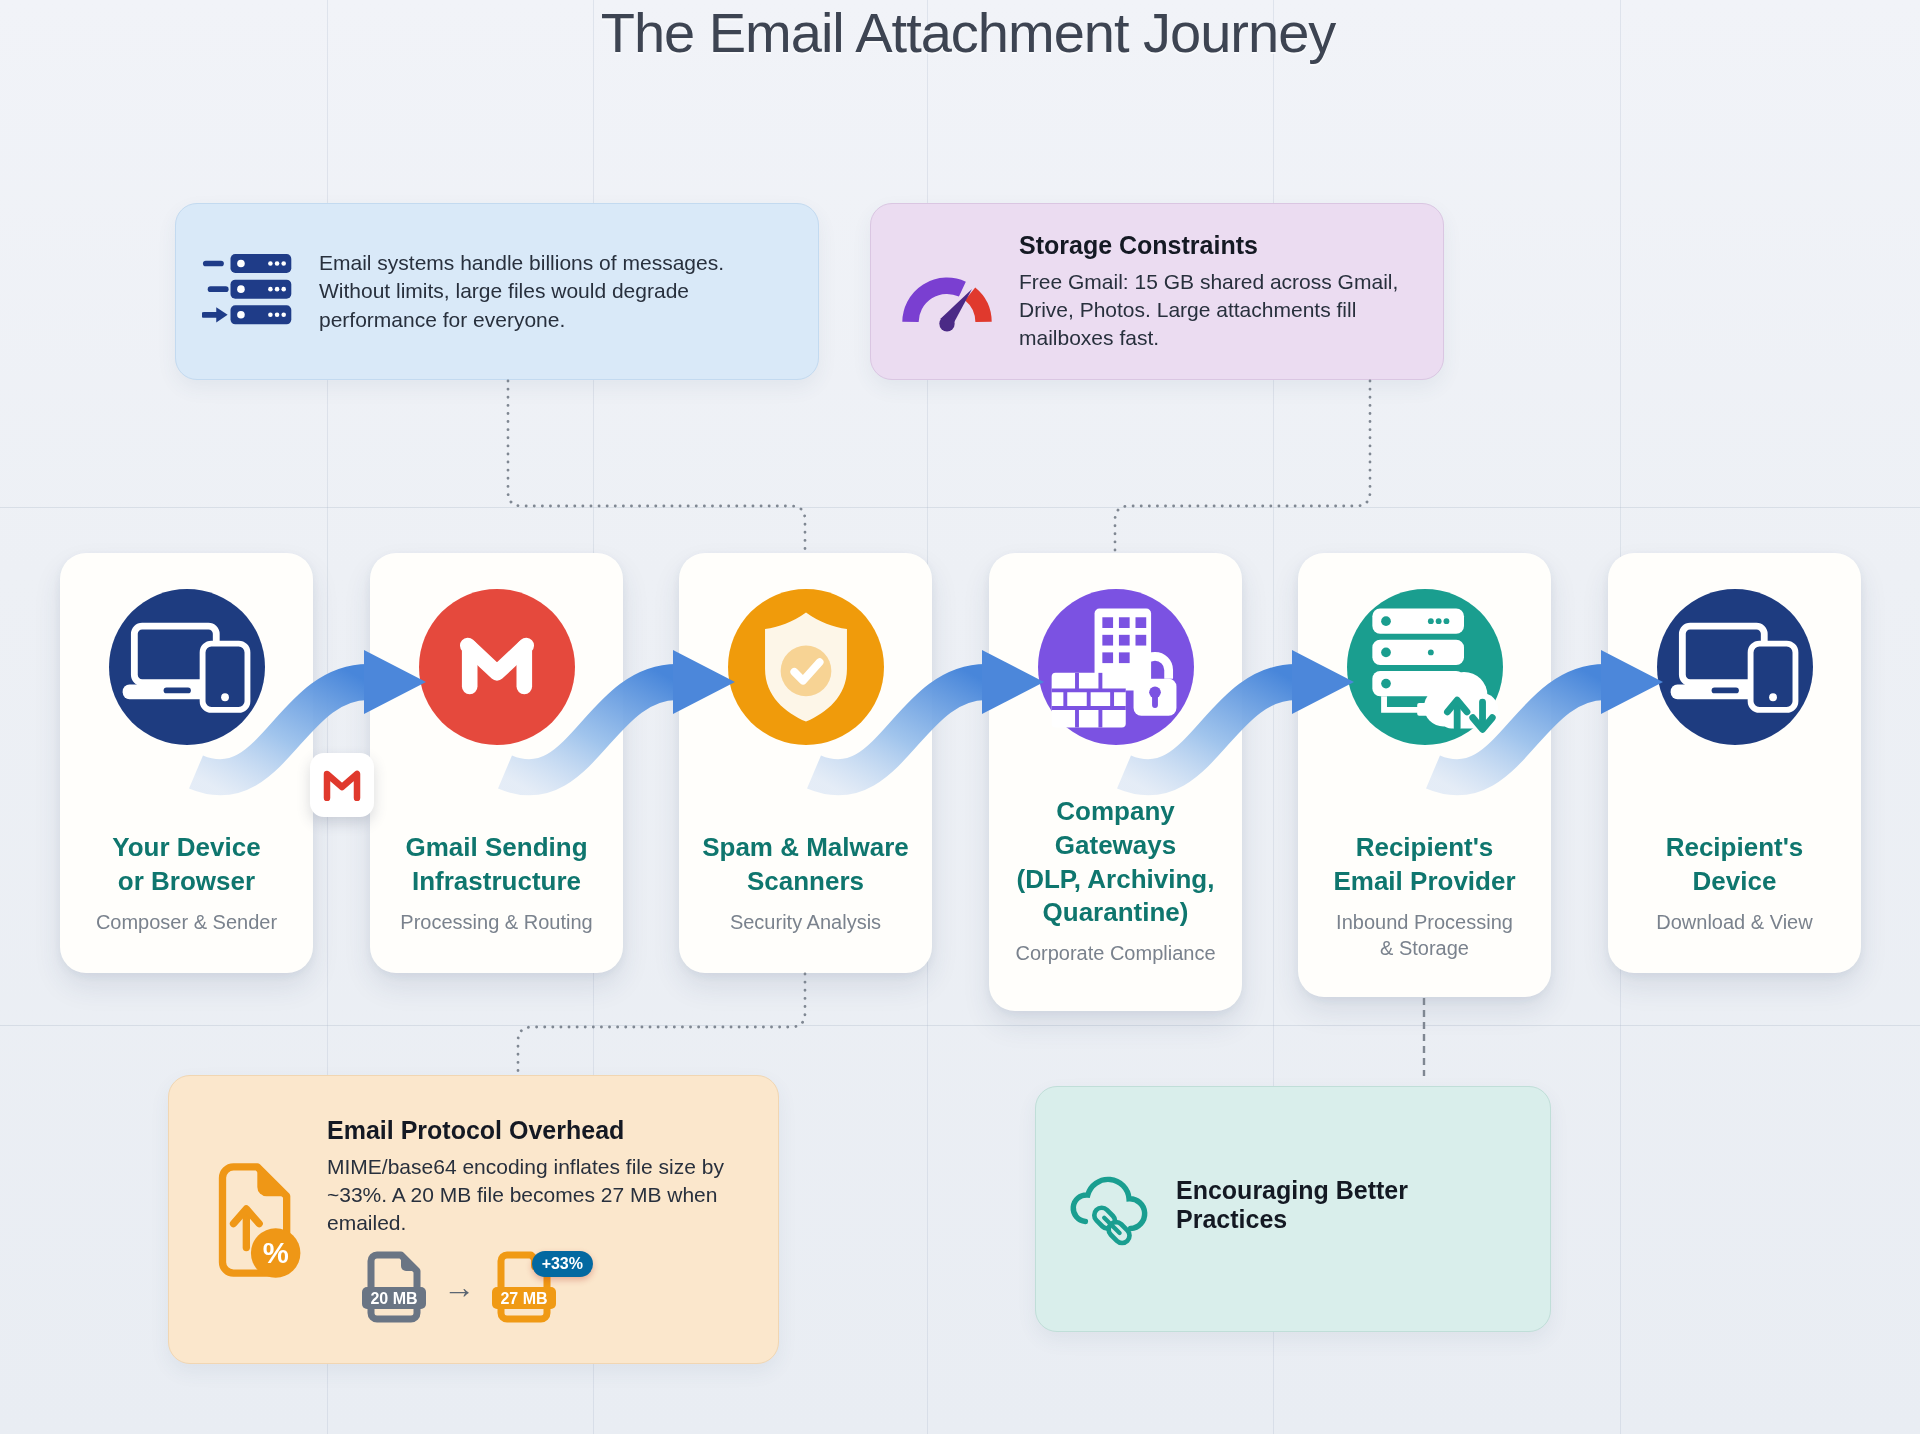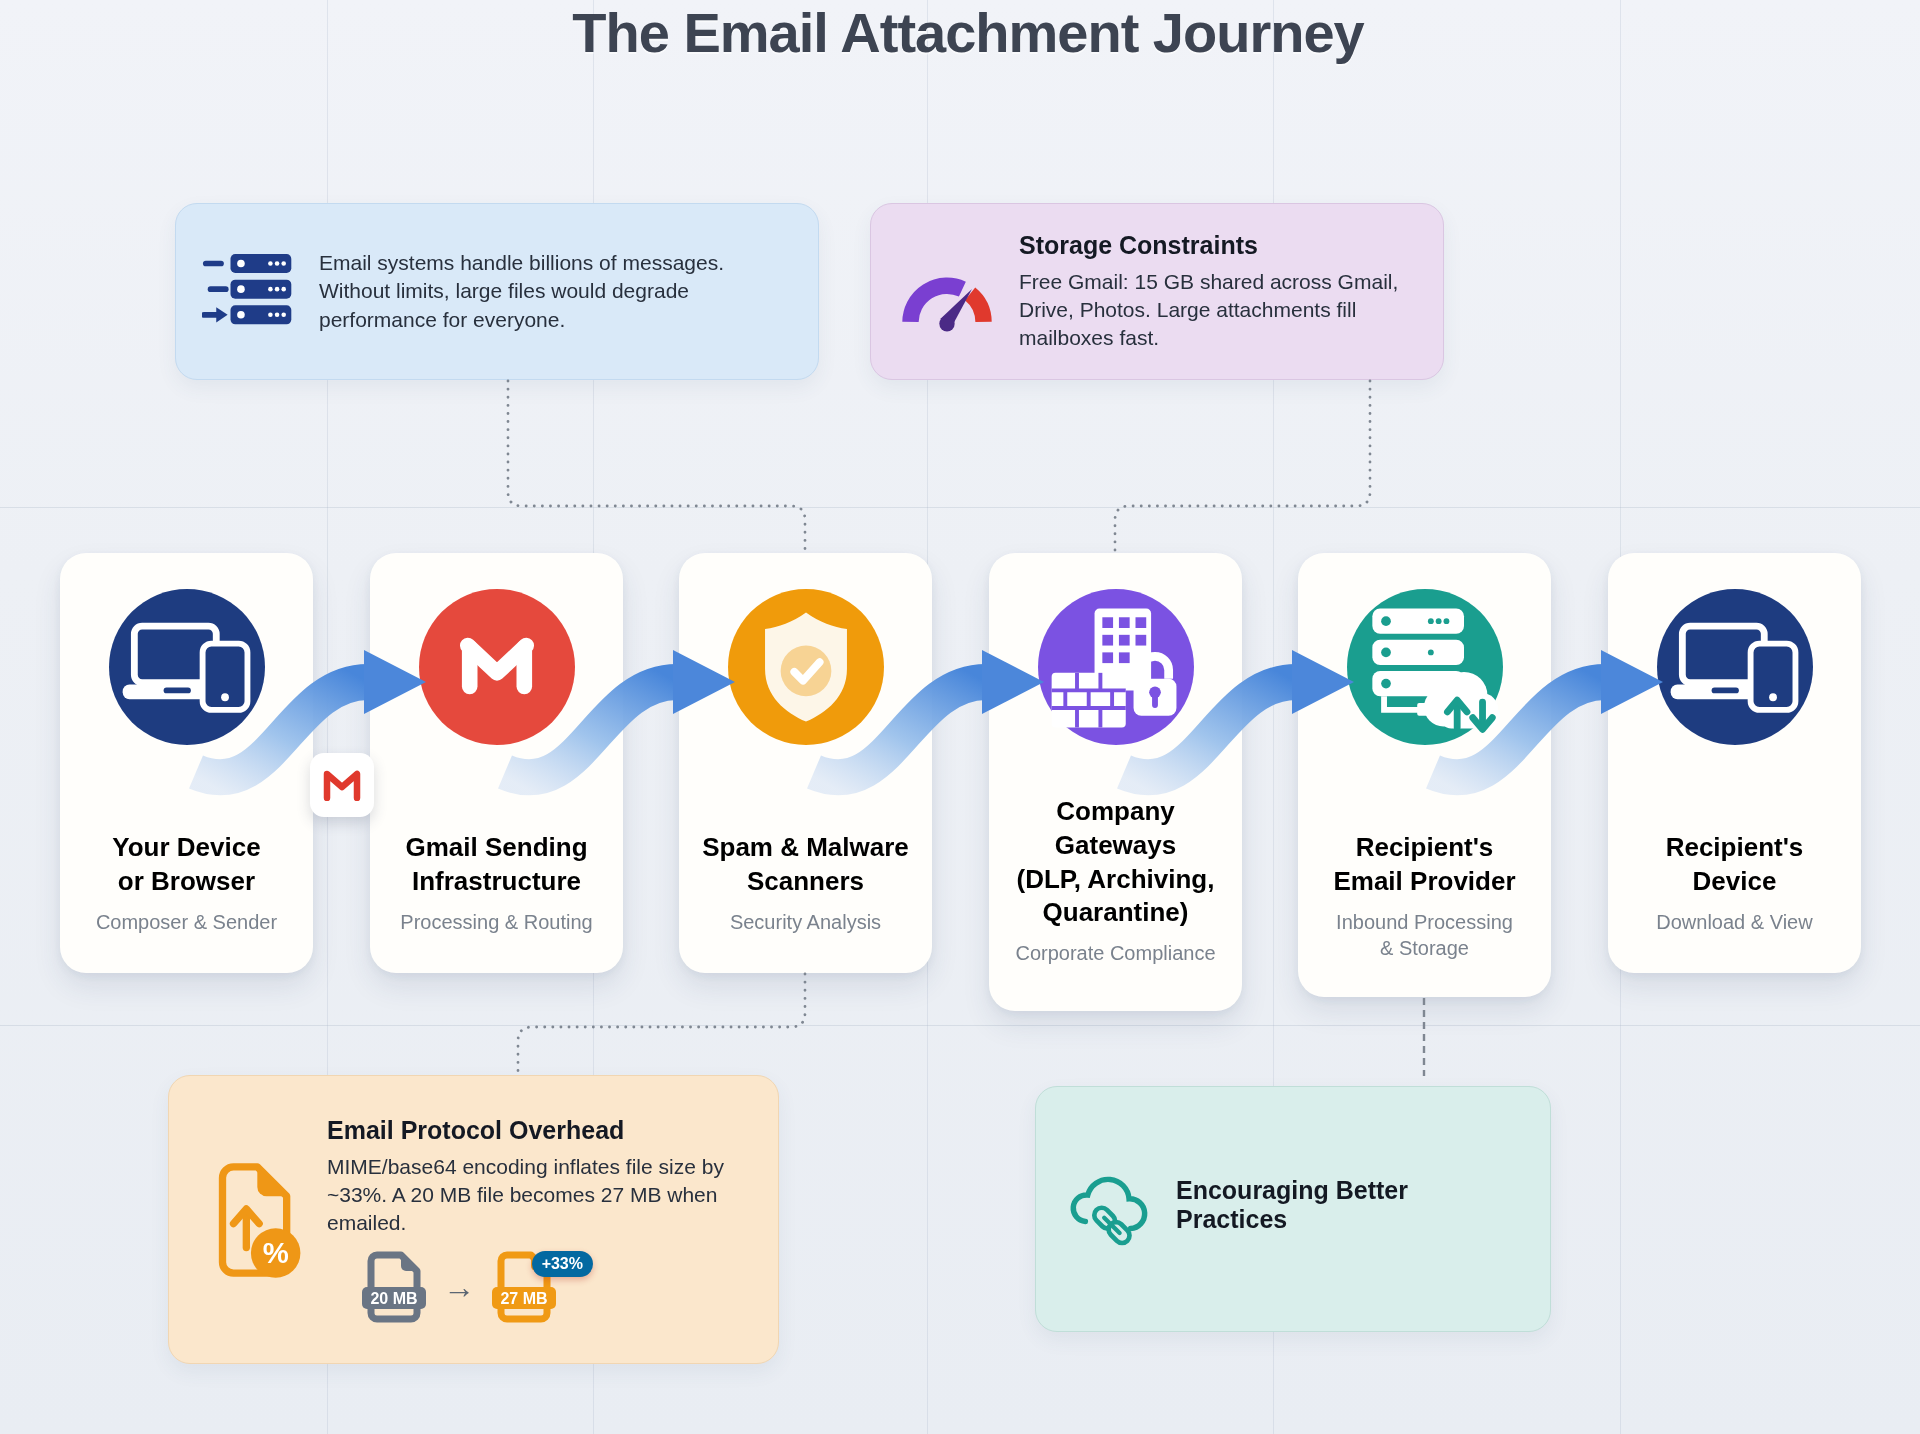--- a/index.html
+++ b/index.html
@@ -6,21 +6,21 @@
   #canvas{
     position:relative;width:1920px;height:1434px;overflow:hidden;
     background:linear-gradient(180deg,#f1f3f8 0%,#edf0f5 40%,#e9edf3 100%);
     font-family:"Liberation Sans",sans-serif;
   }
   .vline{position:absolute;top:0;bottom:0;width:1px;background:rgba(170,183,199,.26);}
   .hline{position:absolute;left:0;right:0;height:1px;background:rgba(170,183,199,.32);}
 
   .page-title{
     position:absolute;left:16px;right:0;top:72;text-align:center;
-    font-size:56px;font-weight:bold;color:#3d4452;letter-spacing:-1px;
+    font-size:56px;font-weight:normal;color:#3d4452;letter-spacing:-1px;
     text-shadow:0 2px 0 rgba(255,255,255,.6);
   }
 
   .callout{
     position:absolute;border-radius:22px;display:flex;align-items:center;
     padding:0 26px;gap:22px;box-shadow:0 8px 20px rgba(60,80,120,.07);
   }
   .callout .txt h3{margin:0 0 8px;font-size:25px;color:#141923;}
   .callout .txt p{margin:0;font-size:21px;line-height:1.34;color:#28303d;}
   .co-blue{left:175px;top:203px;width:590px;height:175px;background:#d9e9f8;border:1px solid #c3daf0;}
@@ -30,21 +30,21 @@
   .co-teal .txt p{font-size:20px;}
   .icon-box{flex:0 0 auto;display:flex;align-items:center;justify-content:center;}
 
   .card{
     position:absolute;top:553px;width:253px;background:#fffefb;border-radius:26px;
     box-shadow:0 14px 28px rgba(40,60,100,.10),0 3px 8px rgba(40,60,100,.06);
     text-align:center;z-index:1;
   }
   .badge-circle{width:156px;height:156px;border-radius:50%;margin:36px auto 0;
     display:flex;align-items:center;justify-content:center;}
-  .card h2{font-size:26px;color:#000000;line-height:1.3;margin:86px auto 10px;
+  .card h2{font-size:26px;color:#0f766e;line-height:1.3;margin:86px auto 10px;
     white-space:pre-line;max-width:221px;}
   .card.tall h2{margin-top:50px;}
   .card .sub{font-size:20px;color:#7a828d;line-height:1.3;white-space:pre-line;}
 
   .arrow{position:absolute;top:612px;width:280px;height:200px;z-index:5;pointer-events:none;}
   .gmail-badge{
     position:absolute;left:310px;top:753px;width:64px;height:64px;background:#fff;
     border-radius:14px;box-shadow:0 6px 14px rgba(50,60,90,.18);
     display:flex;align-items:center;justify-content:center;z-index:6;
   }

